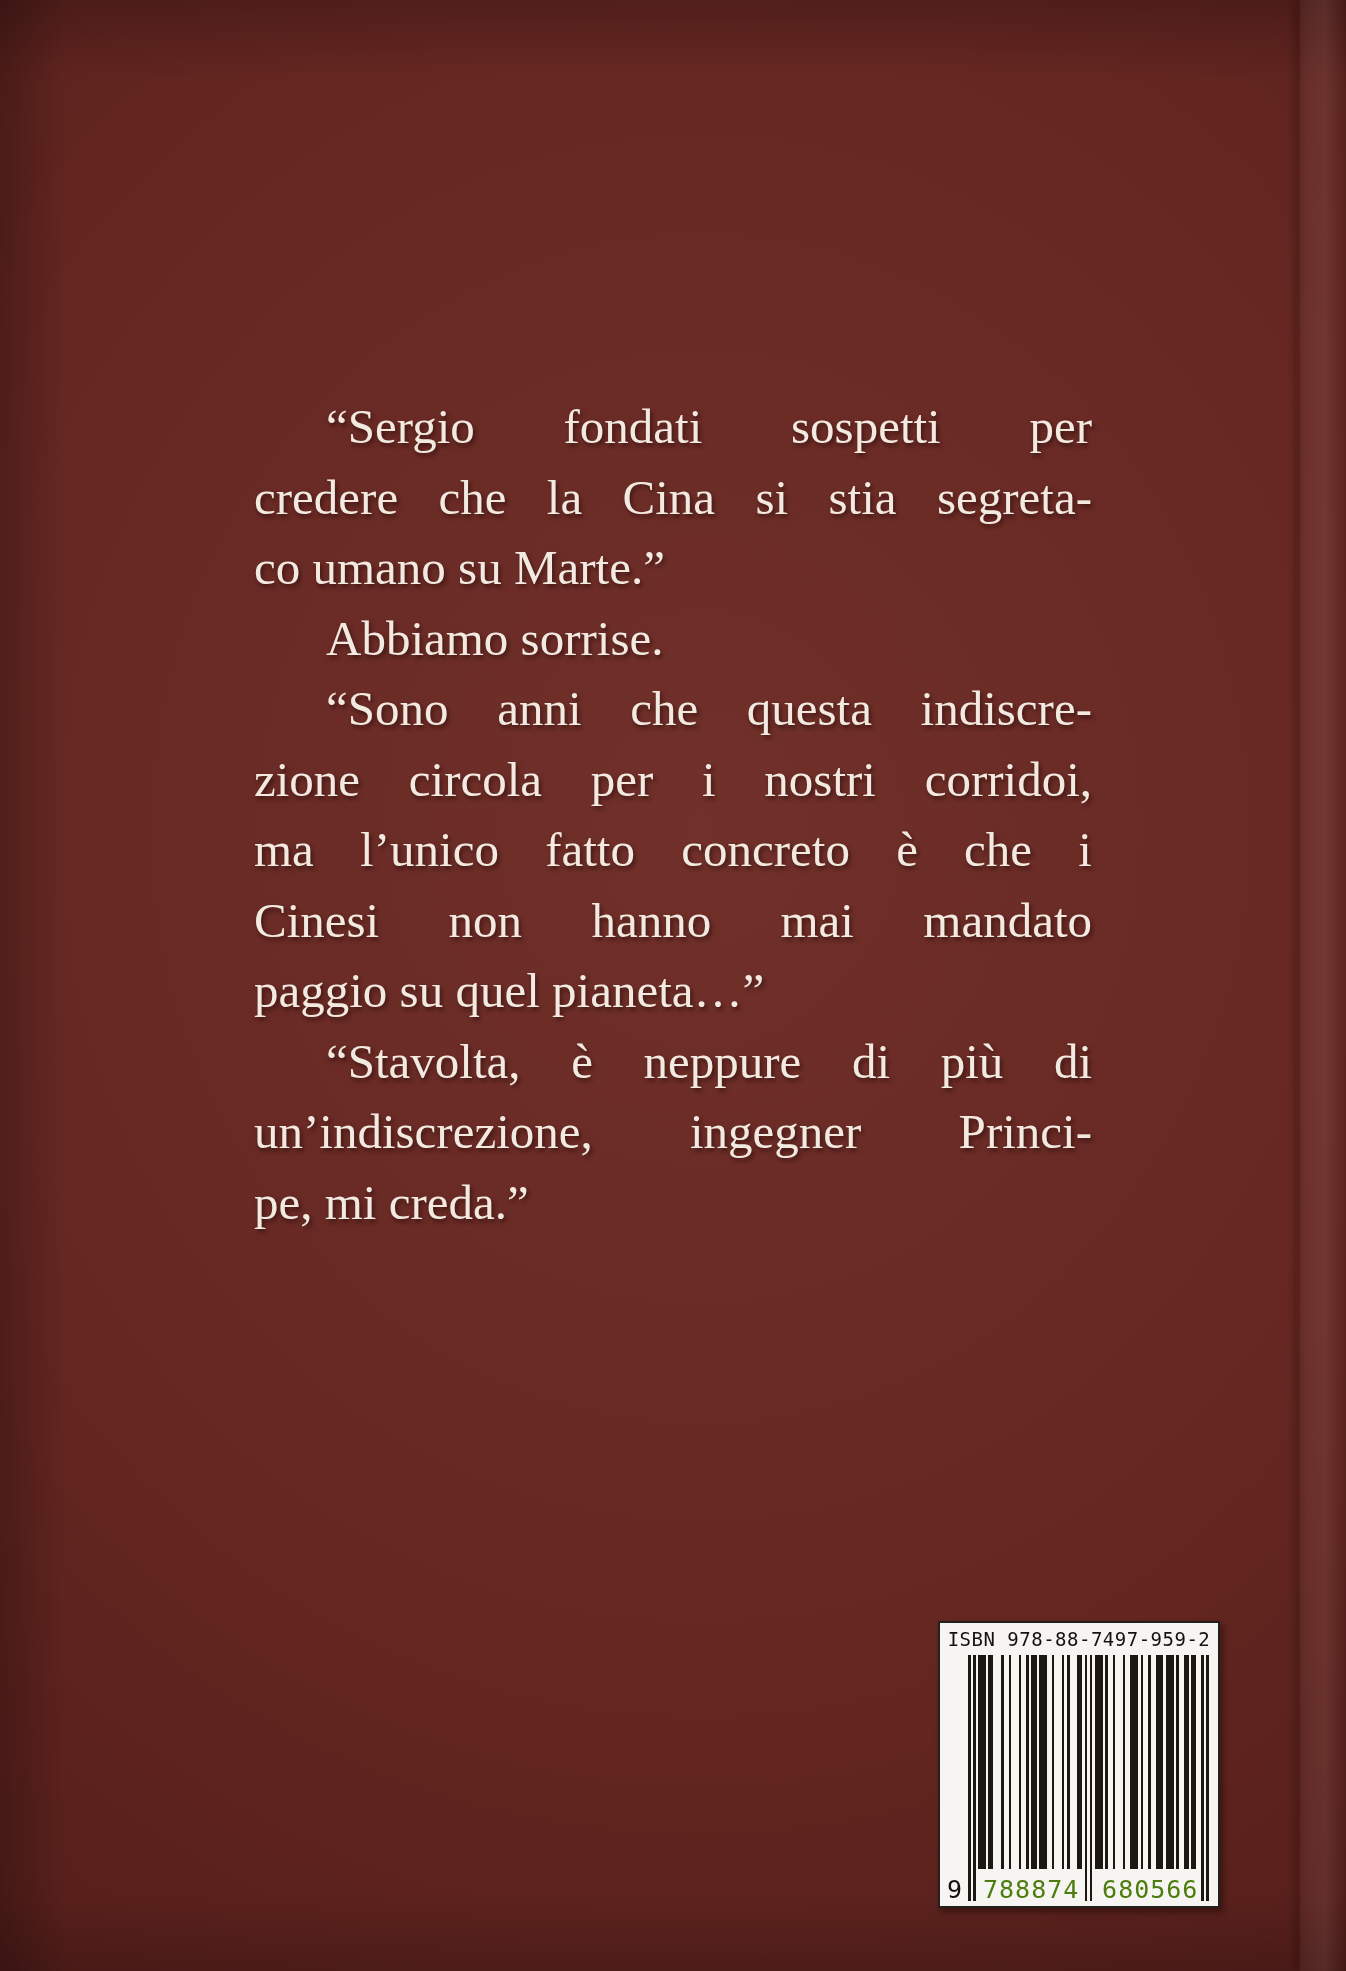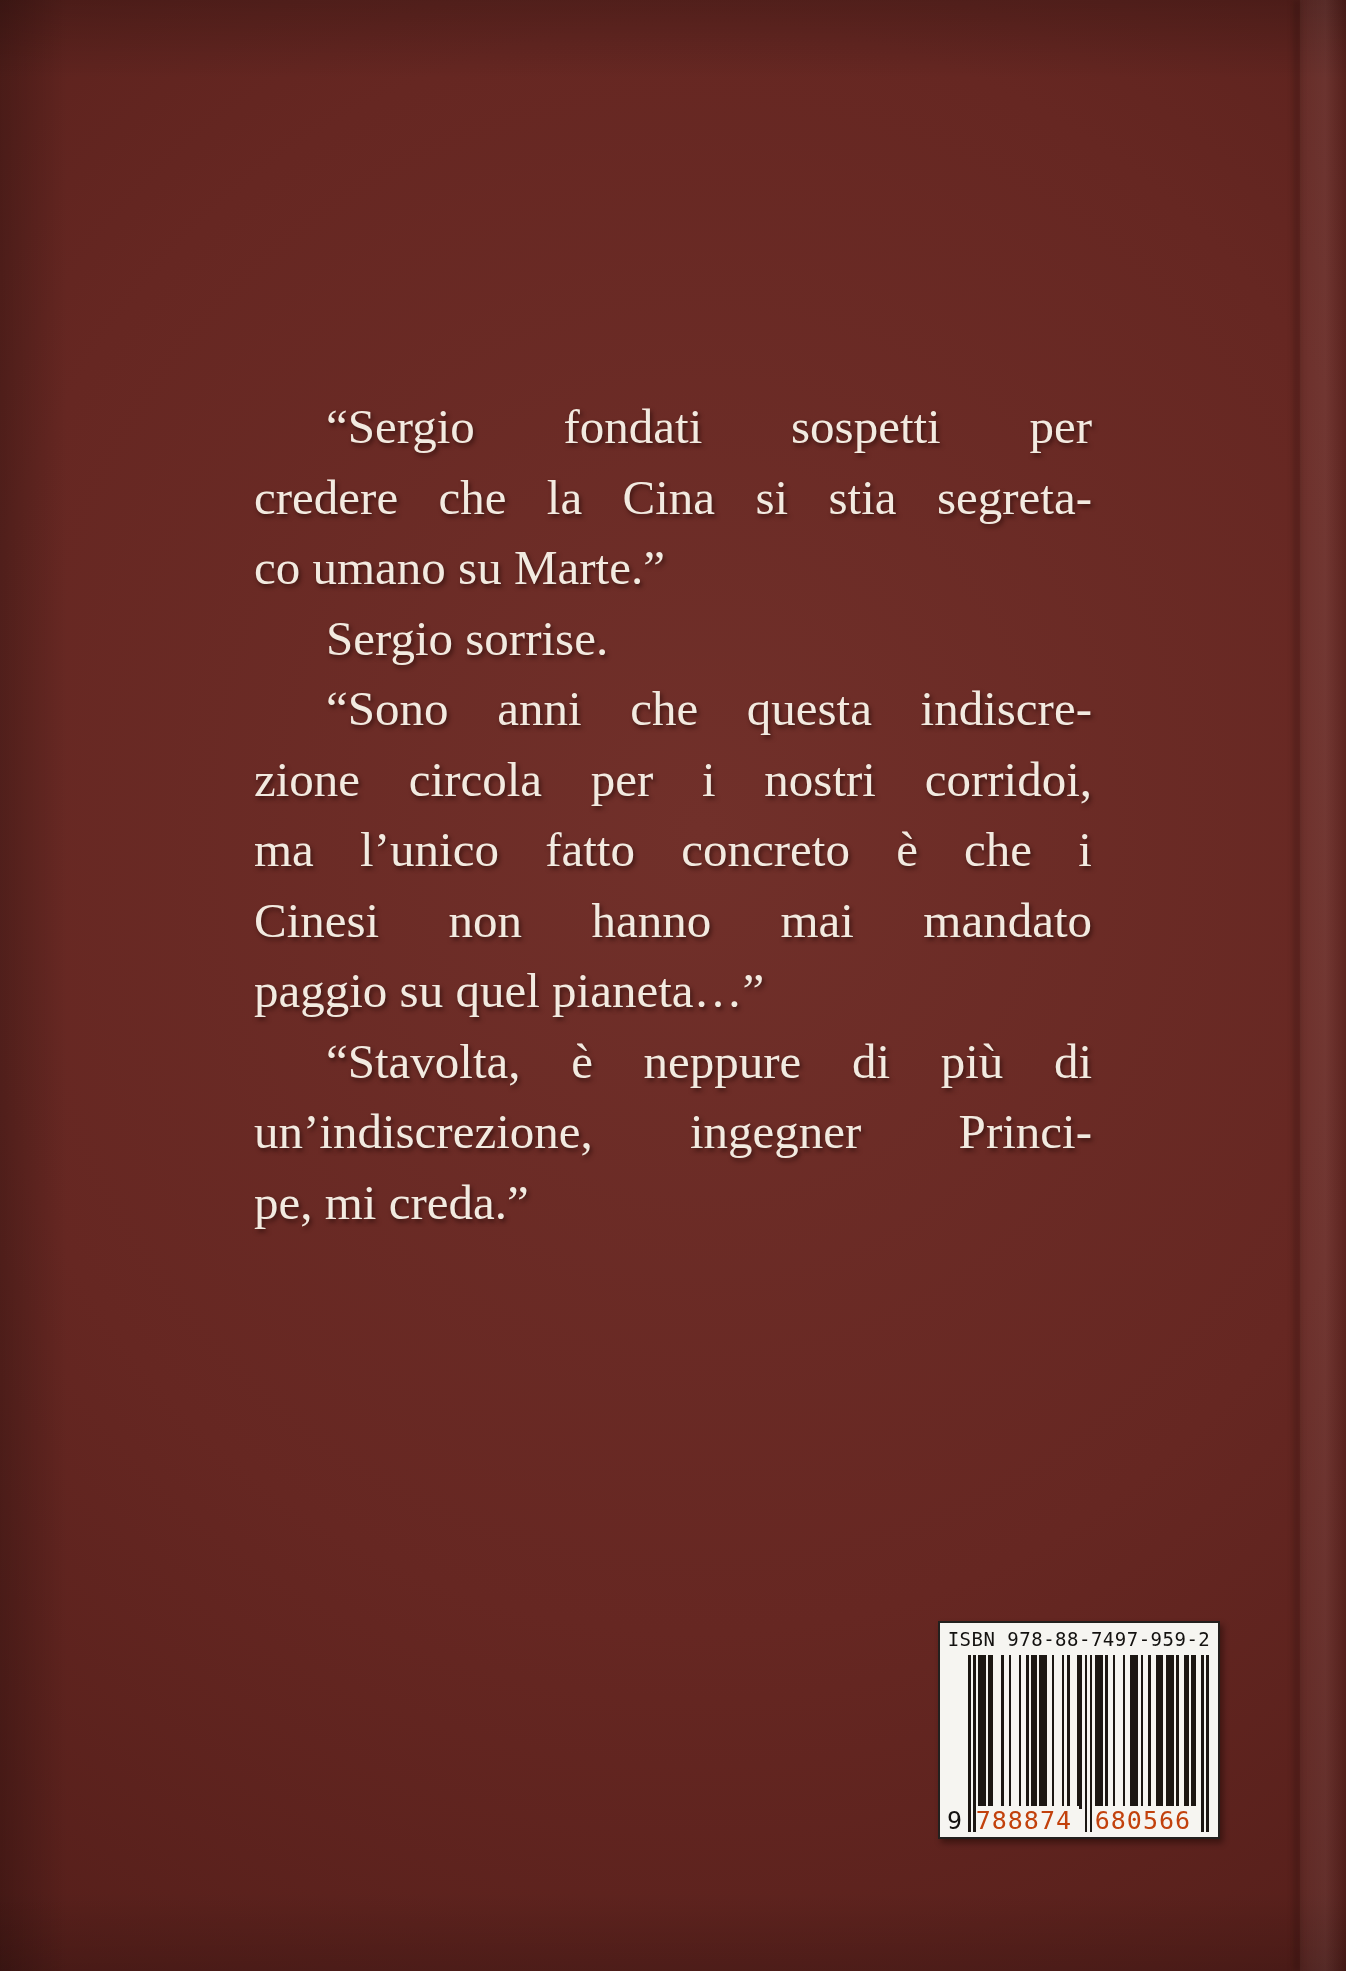--- a/index.html
+++ b/index.html
@@ -56,21 +56,21 @@
   .line{
     text-align:justify;
     text-align-last:justify;
     white-space:normal;
   }
   .line.last{text-align-last:left;}
   .line.first{padding-left:72px;box-sizing:border-box;}
 
   
   .barcode-box{
-    position:absolute;left:938px;top:1621px;width:282px;height:218px;
+    position:absolute;left:938px;top:1621px;width:282px;height:287px;
     background:var(--bc-bg);
     border:2px solid #23201e;
     box-sizing:border-box;
     box-shadow:3px 4px 6px rgba(20,4,3,.45);
   }
   .isbn{
     position:absolute;left:0;right:0;top:5px;
     font-family:"DejaVu Sans Mono","Liberation Mono",monospace;
     font-size:19px;letter-spacing:.5px;
     color:#141210;text-align:center;white-space:nowrap;
@@ -83,41 +83,41 @@
     font-family:"DejaVu Sans Mono","Liberation Mono",monospace;
     font-size:25px;color:#141210;
   }
   .bars-holder{
     position:absolute;left:21px;right:2px;top:0;bottom:0;
   }
   .bars-holder svg{width:100%;height:100%;display:block;}
   .bc-group{
     position:absolute;bottom:-3px;
     font-family:"DejaVu Sans Mono","Liberation Mono",monospace;
-    font-size:25px;letter-spacing:1px;color:#c2410c;
+    font-size:25px;letter-spacing:1px;color:#4d7c0f;
     background:var(--bc-bg);
-    text-align:left;
+    text-align:right;
     margin-top:40px;
   }
   .bc-group.g1{left:3.2%;width:43%;}
   .bc-group.g2{left:52.6%;width:43%;}
 </style>
 </head>
 <body>
 
 <div class="cover">
 
   <div class="edge-groove"></div>
   <div class="edge-band"></div>
 
   <div class="blurb">
       <div class="line first">“Sergio fondati sospetti per</div>
       <div class="line">credere che la Cina si stia segreta-</div>
       <div class="line last">co umano su Marte.”</div>
-      <div class="line first last">Sergio sorrise.</div>
+      <div class="line first last">Abbiamo sorrise.</div>
       <div class="line first">“Sono anni che questa indiscre-</div>
       <div class="line">zione circola per i nostri corridoi,</div>
       <div class="line">ma l’unico fatto concreto è che i</div>
       <div class="line">Cinesi non hanno mai mandato</div>
       <div class="line last">paggio su quel pianeta…”</div>
       <div class="line first">“Stavolta, è neppure di più di</div>
       <div class="line">un’indiscrezione, ingegner Princi-</div>
       <div class="line last">pe, mi creda.”</div>
     </div>
 

